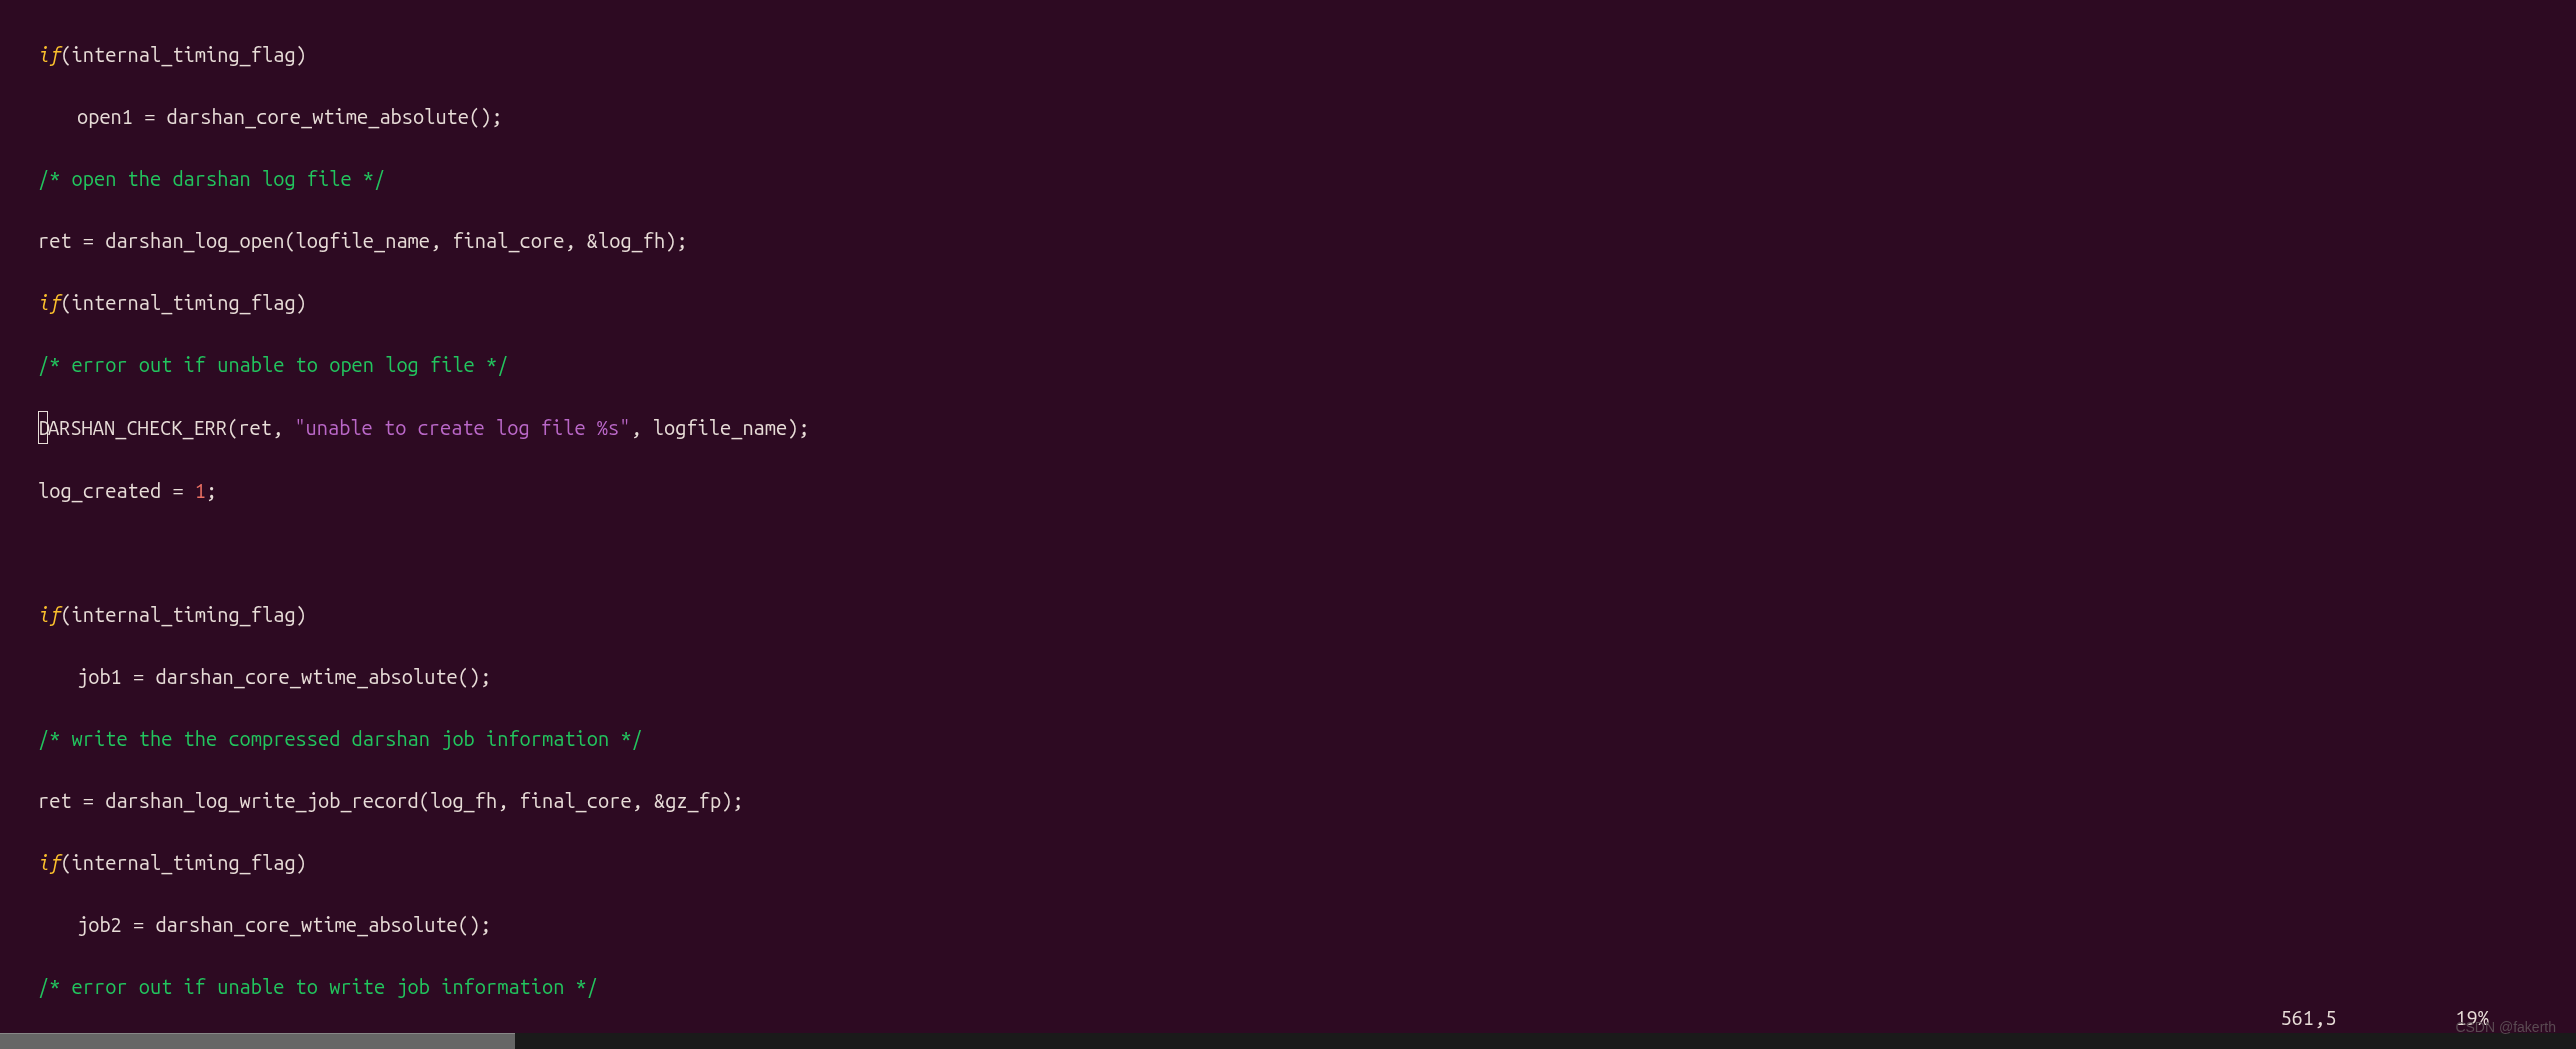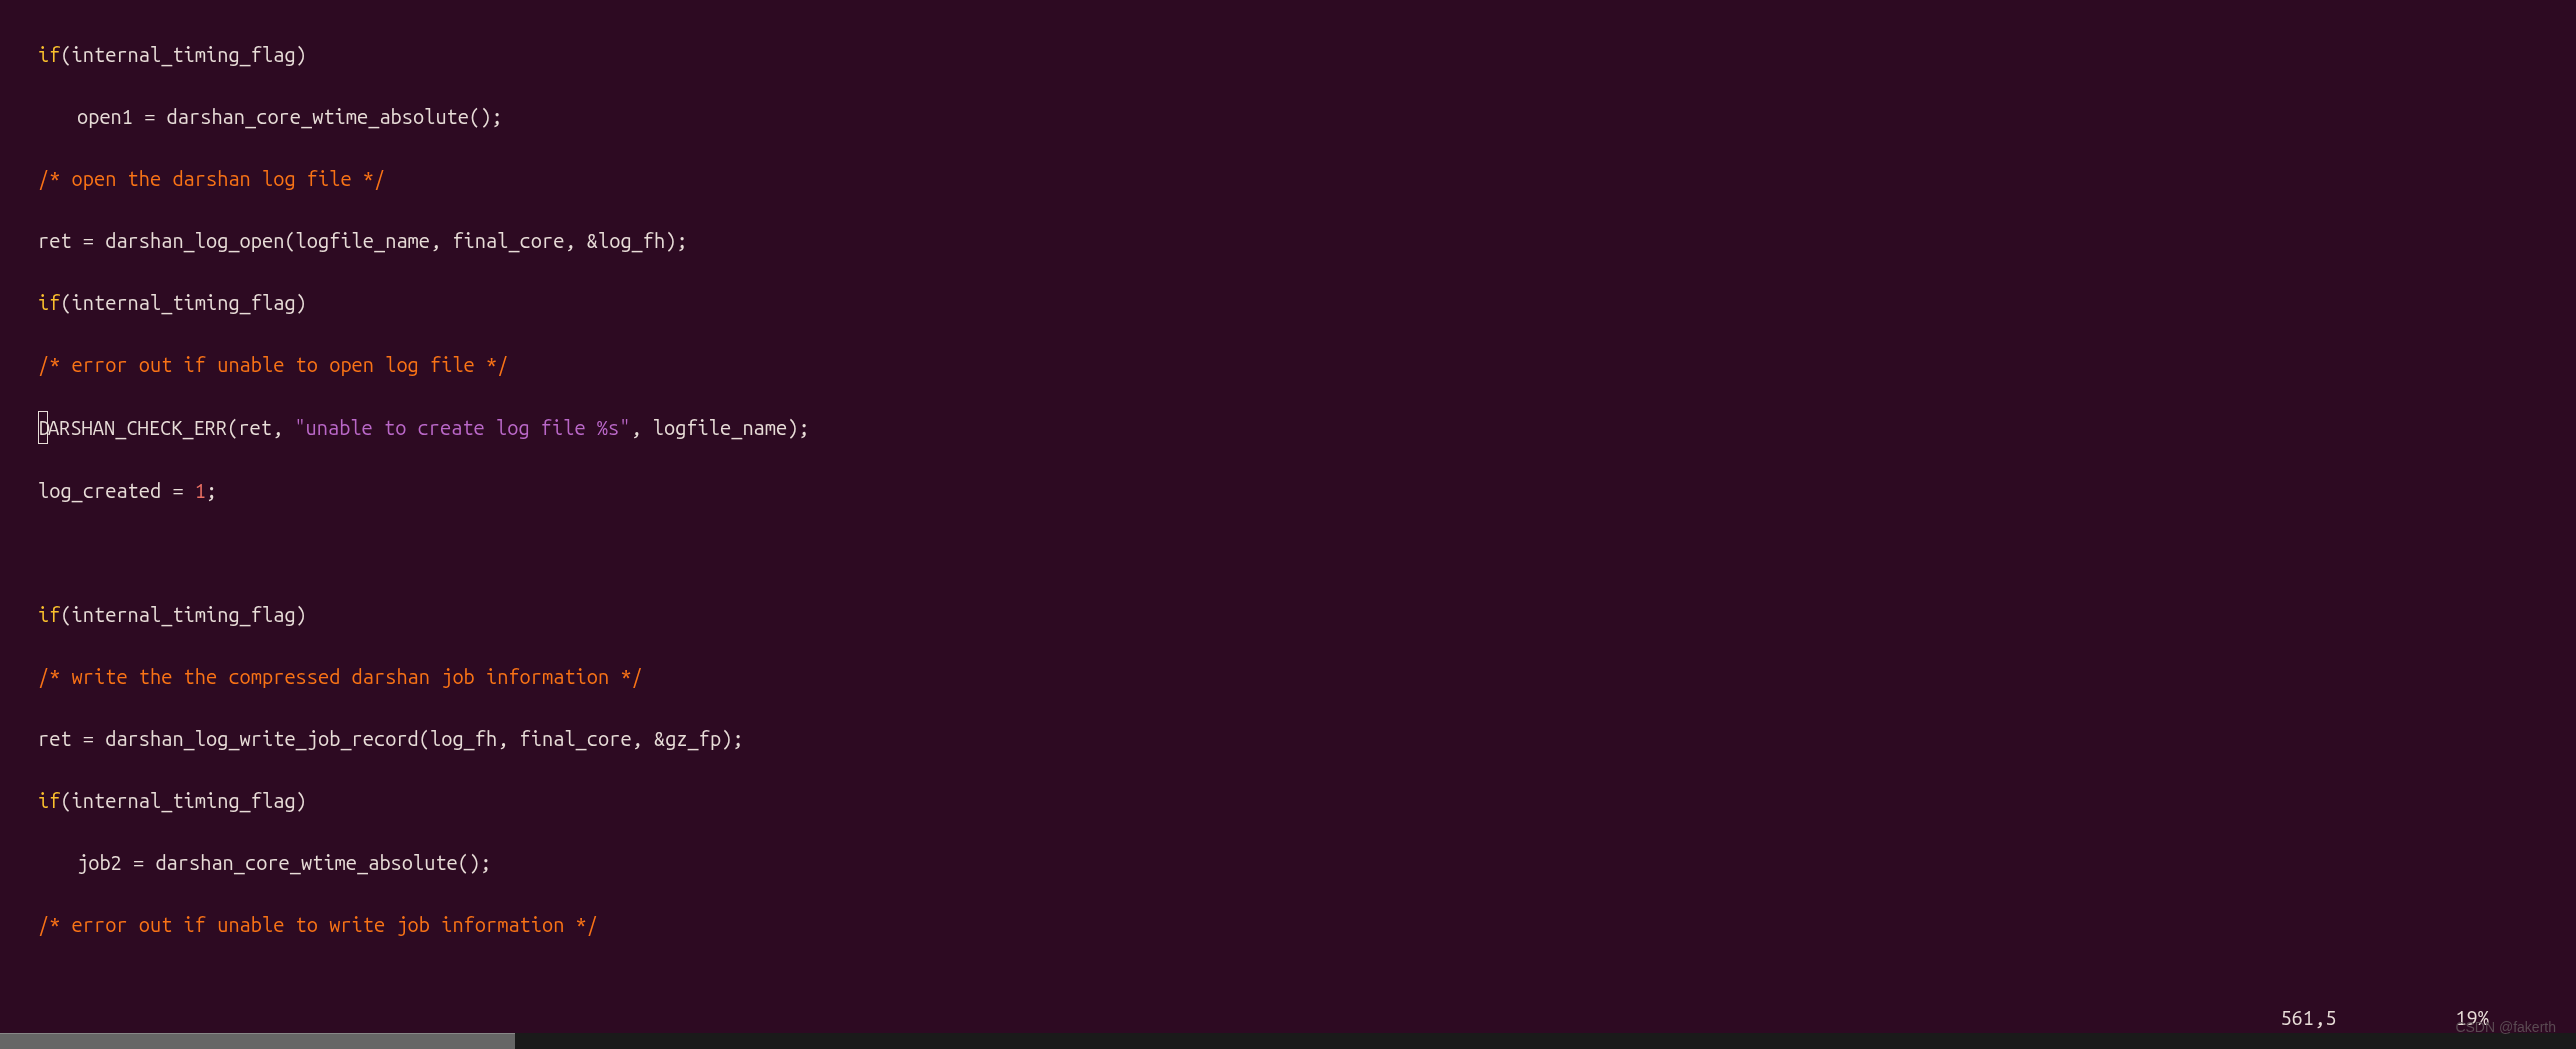--- a/index.html
+++ b/index.html
@@ -22,22 +22,22 @@
       padding: 8px 0 0 0;
       white-space: pre;
     }
     .line {
       display: block;
       padding-left: 38px;
     }
     .indent1 {
       padding-left: 77px;
     }
-    .kw { color: #fbc02d; }
-    .comment { color: #f97316; }
+    .kw { color: #fbc02d; font-style: italic; }
+    .comment { color: #22c55e; }
     .string { color: #ba68c8; }
     .num { color: #ec7063; }
     .cursor {
       display: inline-block;
       width: 10px;
       border: 1px solid #e8ddd8;
       background: transparent;
     }
     .statusbar {
       position: absolute;
@@ -88,20 +88,21 @@
 <span class="line"><span class="kw">if</span><span>(internal_timing_flag)</span></span>
 <span class="line indent1">open1 = darshan_core_wtime_absolute();</span>
 <span class="line comment">/* open the darshan log file */</span>
 <span class="line">ret = darshan_log_open(logfile_name, final_core, &amp;log_fh);</span>
 <span class="line"><span class="kw">if</span><span>(internal_timing_flag)</span></span>
 <span class="line comment">/* error out if unable to open log file */</span>
 <span class="line"><span class="cursor">D</span><span>ARSHAN_CHECK_ERR(ret, </span><span class="string">"unable to create log file %s"</span><span>, logfile_name);</span></span>
 <span class="line"><span>log_created = </span><span class="num">1</span><span>;</span></span>
 <span class="line"> </span>
 <span class="line"><span class="kw">if</span><span>(internal_timing_flag)</span></span>
+<span class="line indent1">job1 = darshan_core_wtime_absolute();</span>
 <span class="line comment">/* write the the compressed darshan job information */</span>
 <span class="line">ret = darshan_log_write_job_record(log_fh, final_core, &amp;gz_fp);</span>
 <span class="line"><span class="kw">if</span><span>(internal_timing_flag)</span></span>
 <span class="line indent1">job2 = darshan_core_wtime_absolute();</span>
 <span class="line comment">/* error out if unable to write job information */</span>
 
 </div>
 
 <div class="statusbar">
   <span class="pos">561,5</span>

